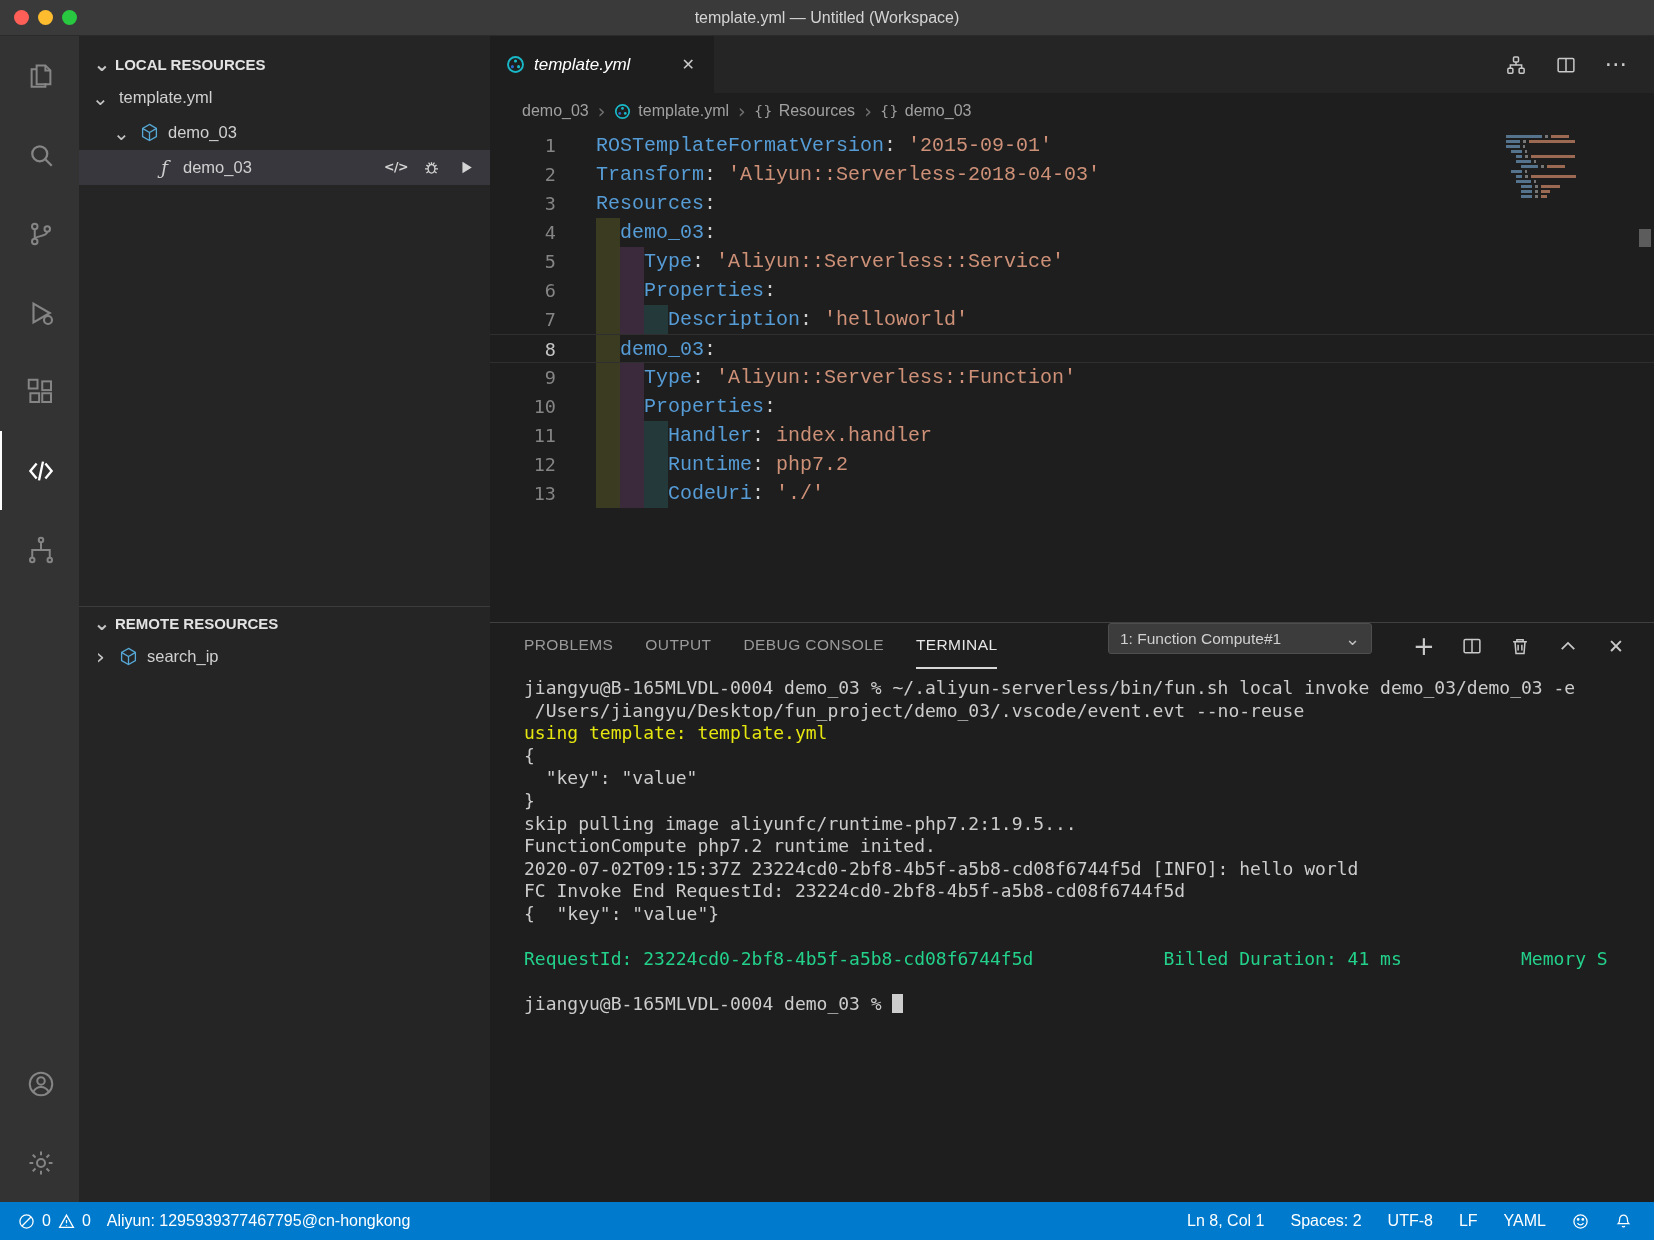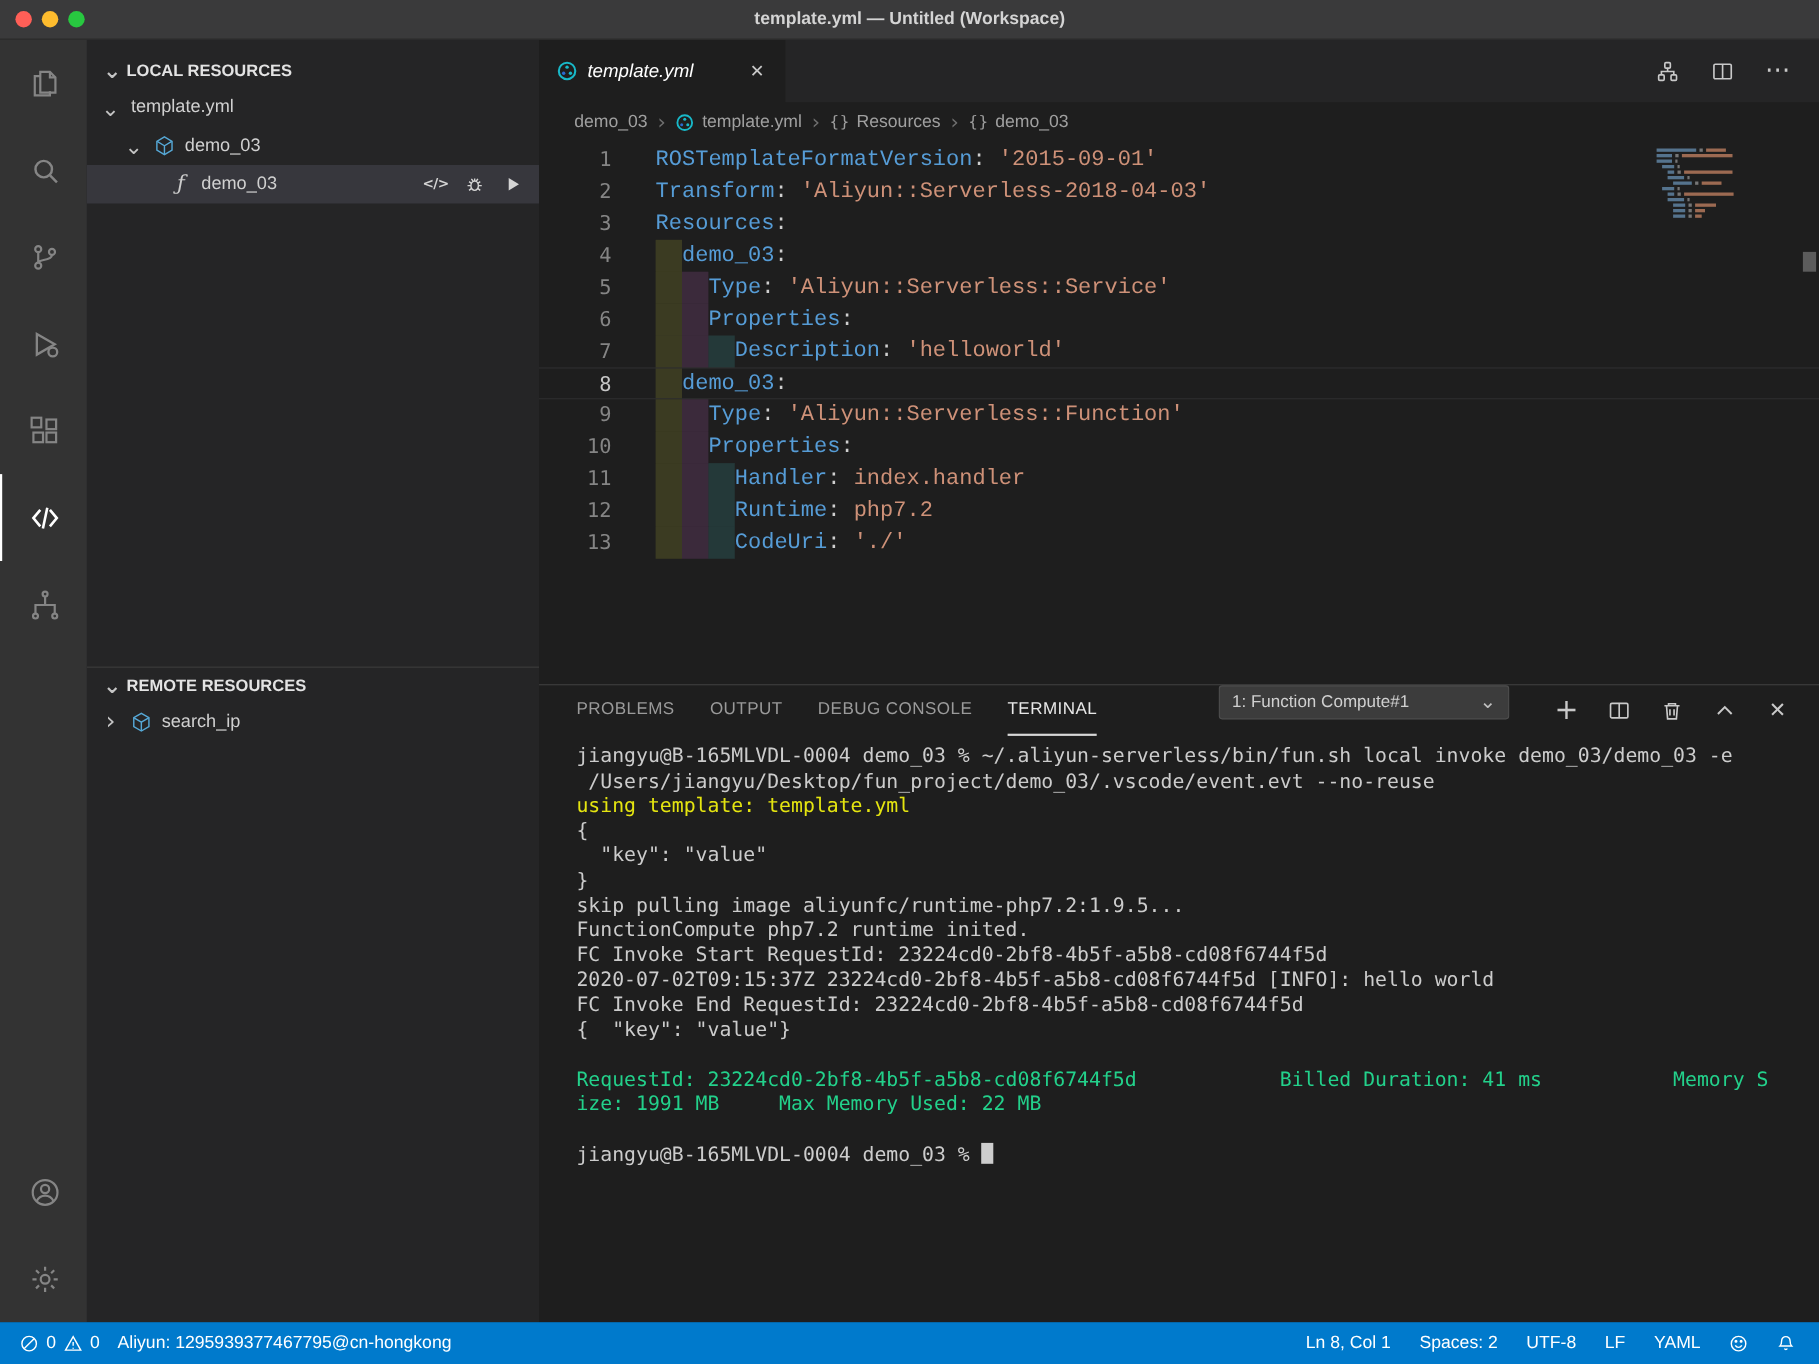--- a/index.html
+++ b/index.html
@@ -8,21 +8,21 @@
          font-family:"Liberation Sans","DejaVu Sans",sans-serif; color:#cccccc; }
 
   
   .titlebar { flex:0 0 36px; background:#3a3a3b; border-bottom:1px solid #2a2a2a;
               display:flex; align-items:center; justify-content:center; position:relative; }
   .traffic { position:absolute; left:14px; top:0; height:100%; display:flex; align-items:center; gap:9px; }
   .light { width:15px; height:15px; border-radius:50%; display:inline-block; }
   .light-close { background:var(--mac-close,#ff5f57); }
   .light-min   { background:var(--mac-min,#febc2e); }
   .light-zoom  { background:var(--mac-zoom,#28c840); }
-  .title-text { font-size:16px; font-weight:700; color:#d4d4d4; }
+  .title-text { font-size:16px; font-weight:400; color:#d4d4d4; }
 
   
   .main { flex:1; min-height:0; display:flex; }
 
   
   .activitybar { width:79px; background:#333333; display:flex; flex-direction:column; }
   .ab-item { height:79px; display:flex; align-items:center; justify-content:center;
              color:#858585; border-left:2px solid transparent; cursor:pointer; }
   .ab-item.active { color:#ffffff; border-left-color:#ffffff; }
   .ab-item .icon { width:30px; height:30px; }
@@ -536,27 +536,25 @@
       </div>
       <div class="terminal">
           <div class="term-line tl-fg">jiangyu@B-165MLVDL-0004 demo_03 % ~/.aliyun-serverless/bin/fun.sh local invoke demo_03/demo_03 -e</div>
           <div class="term-line tl-fg"> /Users/jiangyu/Desktop/fun_project/demo_03/.vscode/event.evt --no-reuse</div>
           <div class="term-line tl-yellow">using template: template.yml</div>
           <div class="term-line tl-fg">{</div>
           <div class="term-line tl-fg">  "key": "value"</div>
           <div class="term-line tl-fg">}</div>
           <div class="term-line tl-fg">skip pulling image aliyunfc/runtime-php7.2:1.9.5...</div>
           <div class="term-line tl-fg">FunctionCompute php7.2 runtime inited.</div>
-          <div class="term-line tl-fg">FC Invoke Start RequestId: 23224cd0-2bf8-4b5f-a5b8-cd08f6744f5d</div>
           <div class="term-line tl-fg">2020-07-02T09:15:37Z 23224cd0-2bf8-4b5f-a5b8-cd08f6744f5d [INFO]: hello world</div>
           <div class="term-line tl-fg">FC Invoke End RequestId: 23224cd0-2bf8-4b5f-a5b8-cd08f6744f5d</div>
           <div class="term-line tl-fg">{  "key": "value"}</div>
           <div class="term-line tl-fg"></div>
           <div class="term-line tl-green">RequestId: 23224cd0-2bf8-4b5f-a5b8-cd08f6744f5d            Billed Duration: 41 ms           Memory S</div>
-          <div class="term-line tl-green">ize: 1991 MB     Max Memory Used: 22 MB</div>
           <div class="term-line tl-fg"></div>
           <div class="term-line tl-fg">jiangyu@B-165MLVDL-0004 demo_03 % <span class="cursor"></span></div>
         </div>
     </div>
 
   </div>
 </div>
 
 <div class="statusbar">
   <div class="sb-item">

